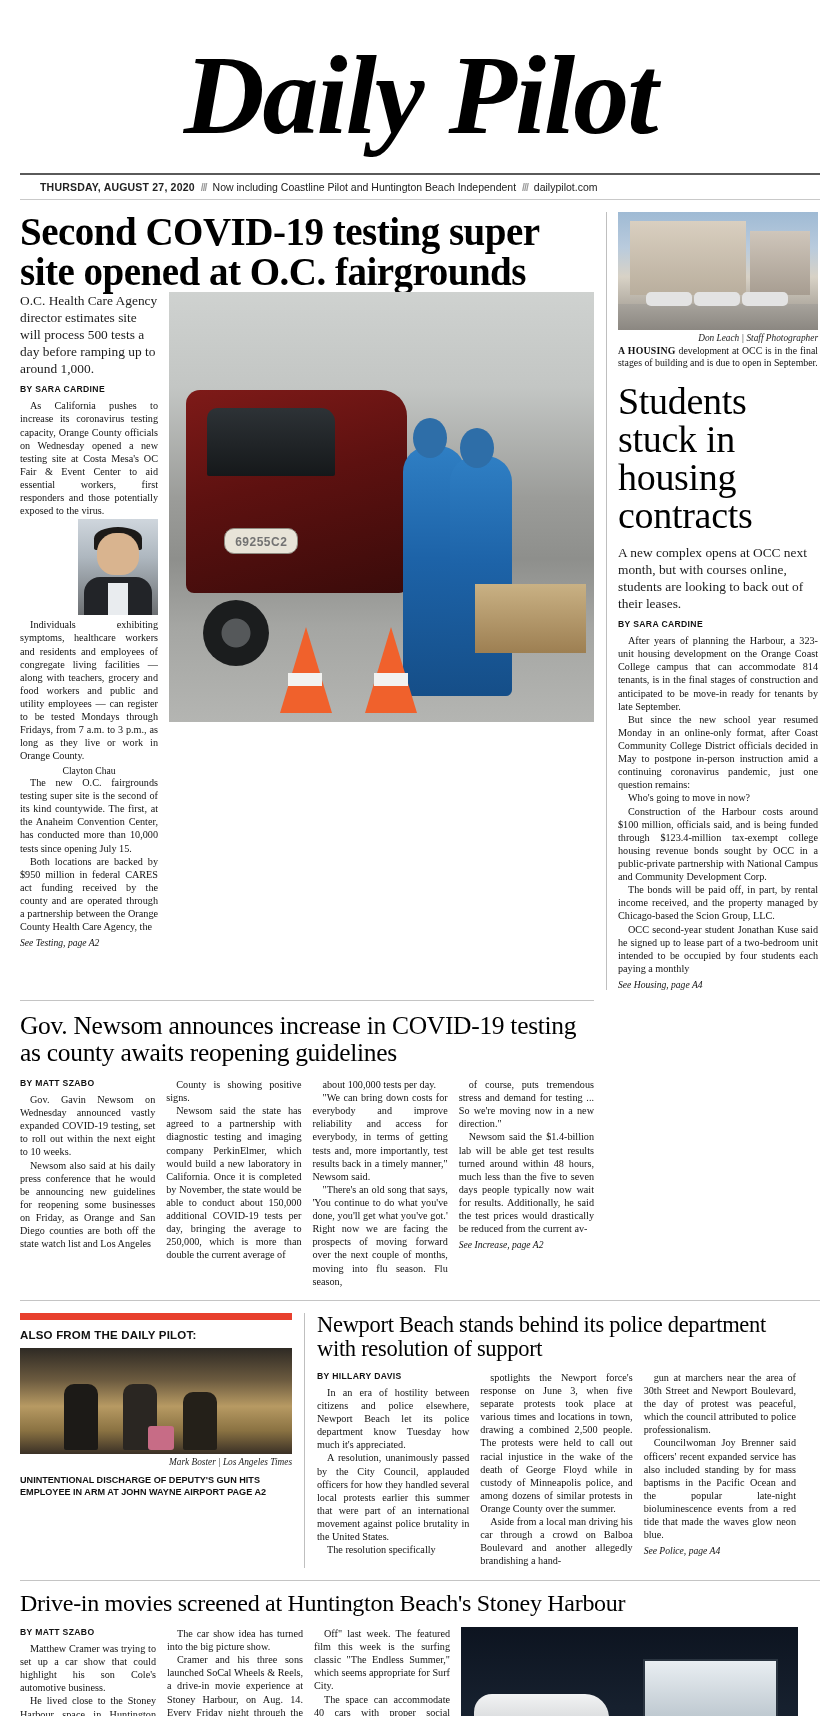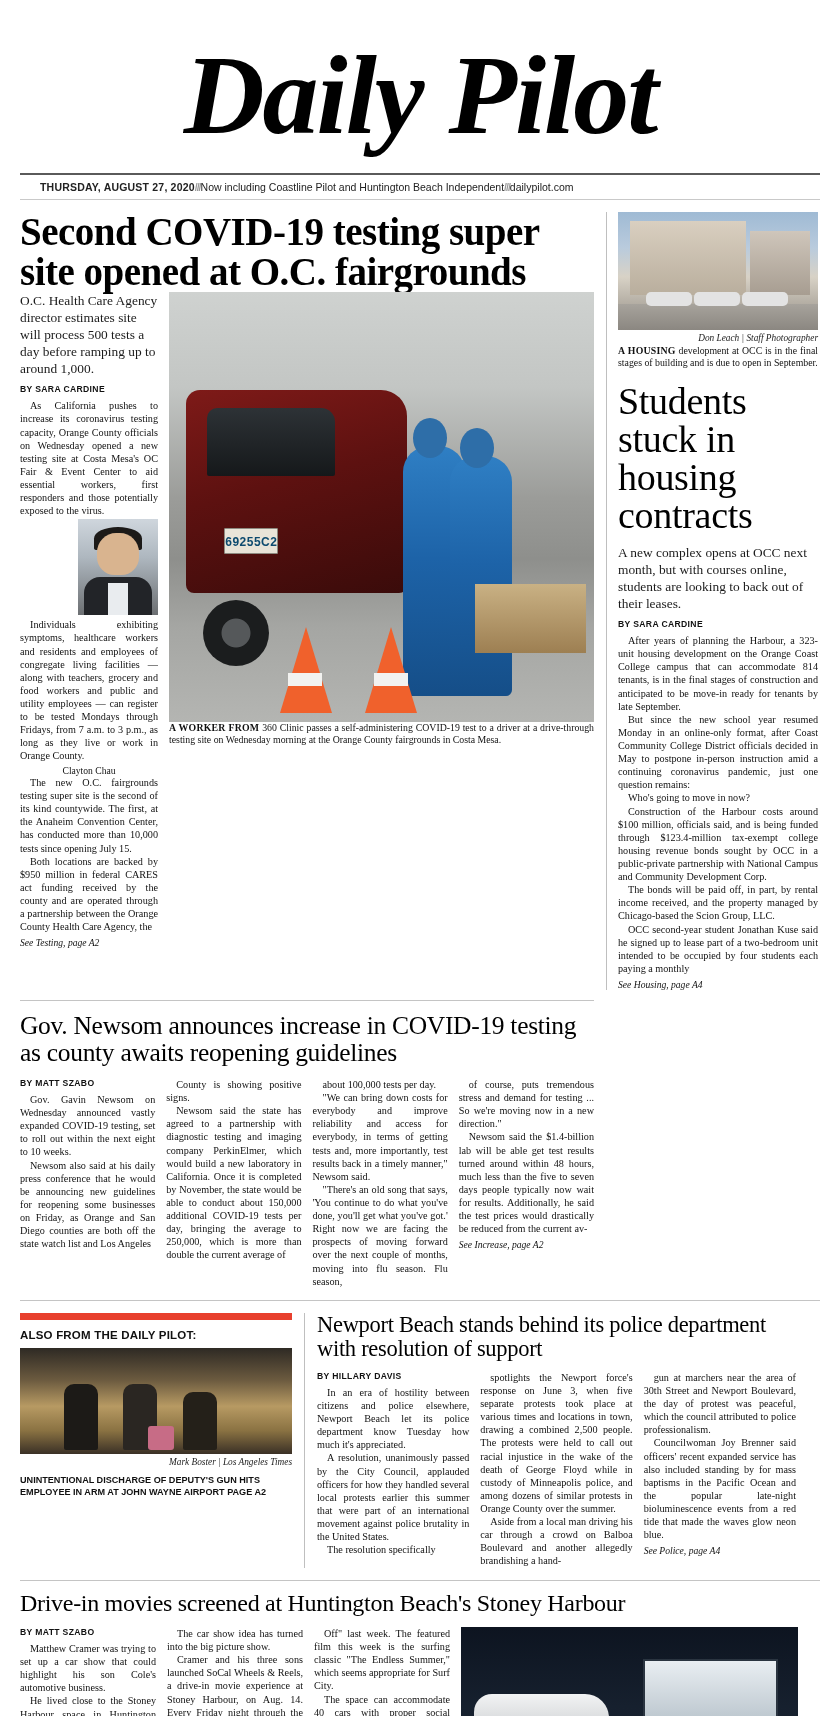--- a/index.html
+++ b/index.html
@@ -24,21 +24,21 @@
     font-weight: 700;
     font-style: italic;
     font-size: 112px;
     line-height: .92;
     letter-spacing: -2px;
     color: #000;
   }
   .rule-heavy { border-top: 2px solid #5a5a5a; margin-top: 18px; }
 
   .dateline {
-    display: flex; align-items: baseline; gap: 0;
+    display: flex; align-items: baseline; gap: 6px;
     font-family: "Liberation Sans", sans-serif;
     font-size: 10.5px;
     padding: 6px 0 6px 20px;
     color: #222;
     border-bottom: 1px solid #c9c9c9;
   }
   .dateline .date { font-weight: 700; letter-spacing: .2px; }
   .dateline .slashes { color: #9a9a9a; font-weight: 700; letter-spacing: -1px; }
   .dateline .mid { font-weight: 400; }
   .dateline .site { font-weight: 400; }
@@ -109,24 +109,24 @@
   .ph-test .cab {
     position:absolute; left:9%; top:27%; width:30%; height:16%;
     background: linear-gradient(180deg,#2d3236,#15181a); border-radius: 10px 14px 2px 2px;
   }
   .ph-test .wheel {
     position:absolute; bottom:13%; width:66px; height:66px; border-radius:50%;
     background: radial-gradient(circle at 50% 50%, #55585a 0 30%, #1b1d1e 32% 100%);
   }
   .ph-test .w1 { left:8%; }
   .ph-test .plate {
-    position:absolute; left:13%; top:55%; width:54px; height:26px; background:#e8e4d8;
-    border:1px solid #8d8a80; border-radius:1px;
+    position:absolute; left:13%; top:55%; width:74px; height:26px; background:#e8e4d8;
+    border:1px solid #8d8a80; border-radius:10px;
     font-family:"Liberation Sans",sans-serif; font-size:12px; font-weight:700;
-    color:#0c4a6e; text-align:center; line-height:26px; letter-spacing:.5px;
+    color:#737373; text-align:center; line-height:26px; letter-spacing:.5px;
   }
   .ph-test .worker {
     position:absolute; bottom:6%; width:62px; height:230px;
     background: linear-gradient(180deg,#2f7fc4 0%,#1d63a8 45%,#154e88 100%);
     border-radius: 26px 26px 6px 6px;
   }
   .ph-test .wk1 { left:55%; height:250px; }
   .ph-test .wk2 { left:66%; height:240px; }
   .ph-test .head {
     position:absolute; width:34px; height:40px; border-radius:50%;
@@ -302,23 +302,20 @@
             <span class="worker wk1"></span>
             <span class="worker wk2"></span>
             <span class="head h1"></span>
             <span class="head h2"></span>
             <span class="table"></span>
             <span class="cone c1"></span>
             <span class="coneband cb1"></span>
             <span class="cone c2"></span>
             <span class="coneband cb2"></span>
           </div>
-          <div class="cap">
-            <b>A WORKER FROM</b><span> 360 Clinic passes a self-administering COVID-19 test to a driver at a drive-through testing site on Wednesday morning at the Orange County fairgrounds in Costa Mesa.</span>
-          </div>
         </div>
       </div>
     </div>
 
     <div class="lead-right vline" style="padding-left:11px;">
       <div class="photo ph-occ">
         <span class="bldg"></span>
         <span class="bldg2"></span>
         <span class="road"></span>
         <span class="car" style="left:14%"></span>

